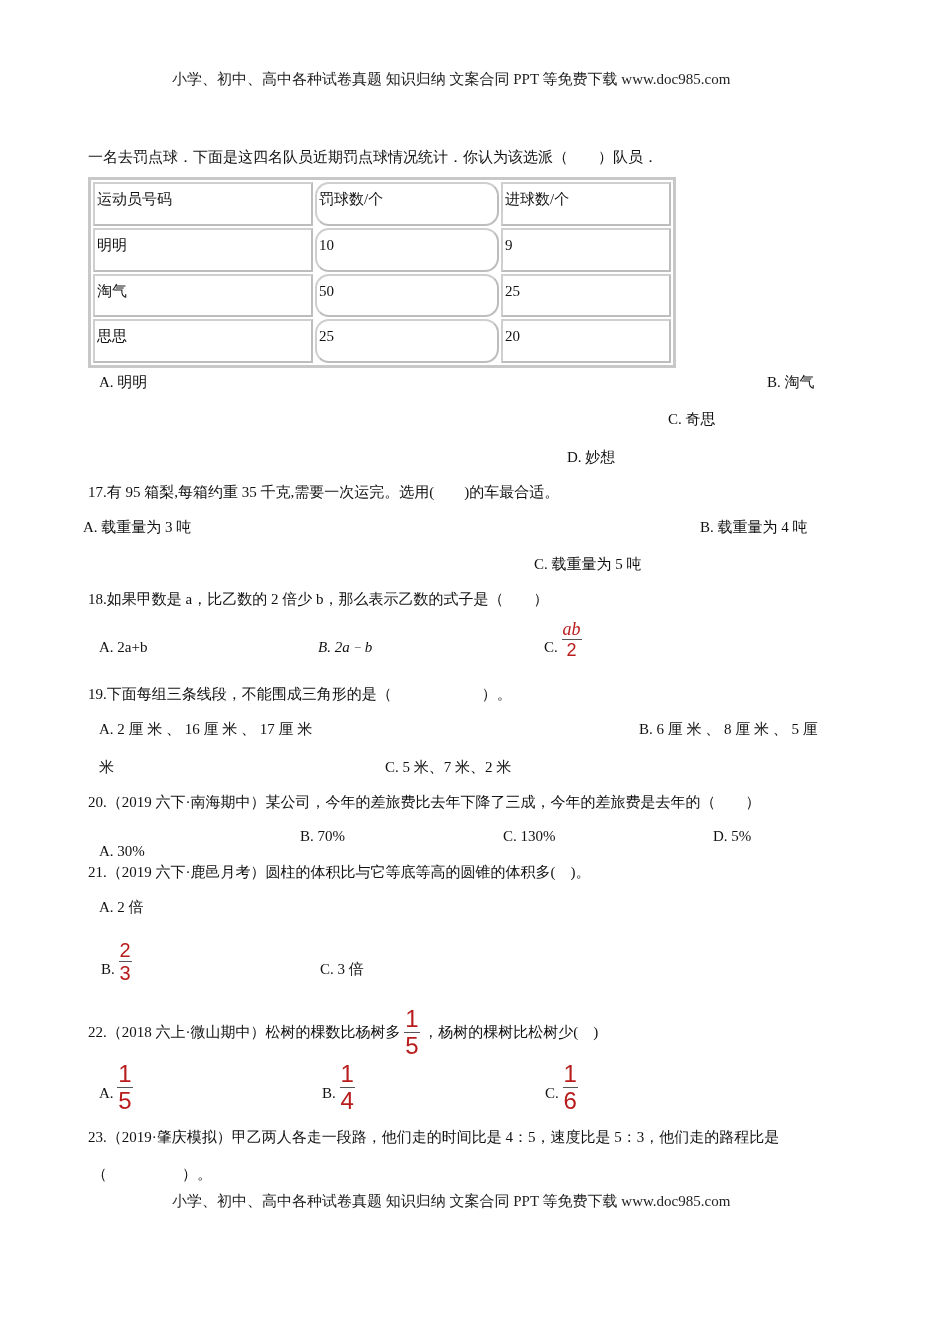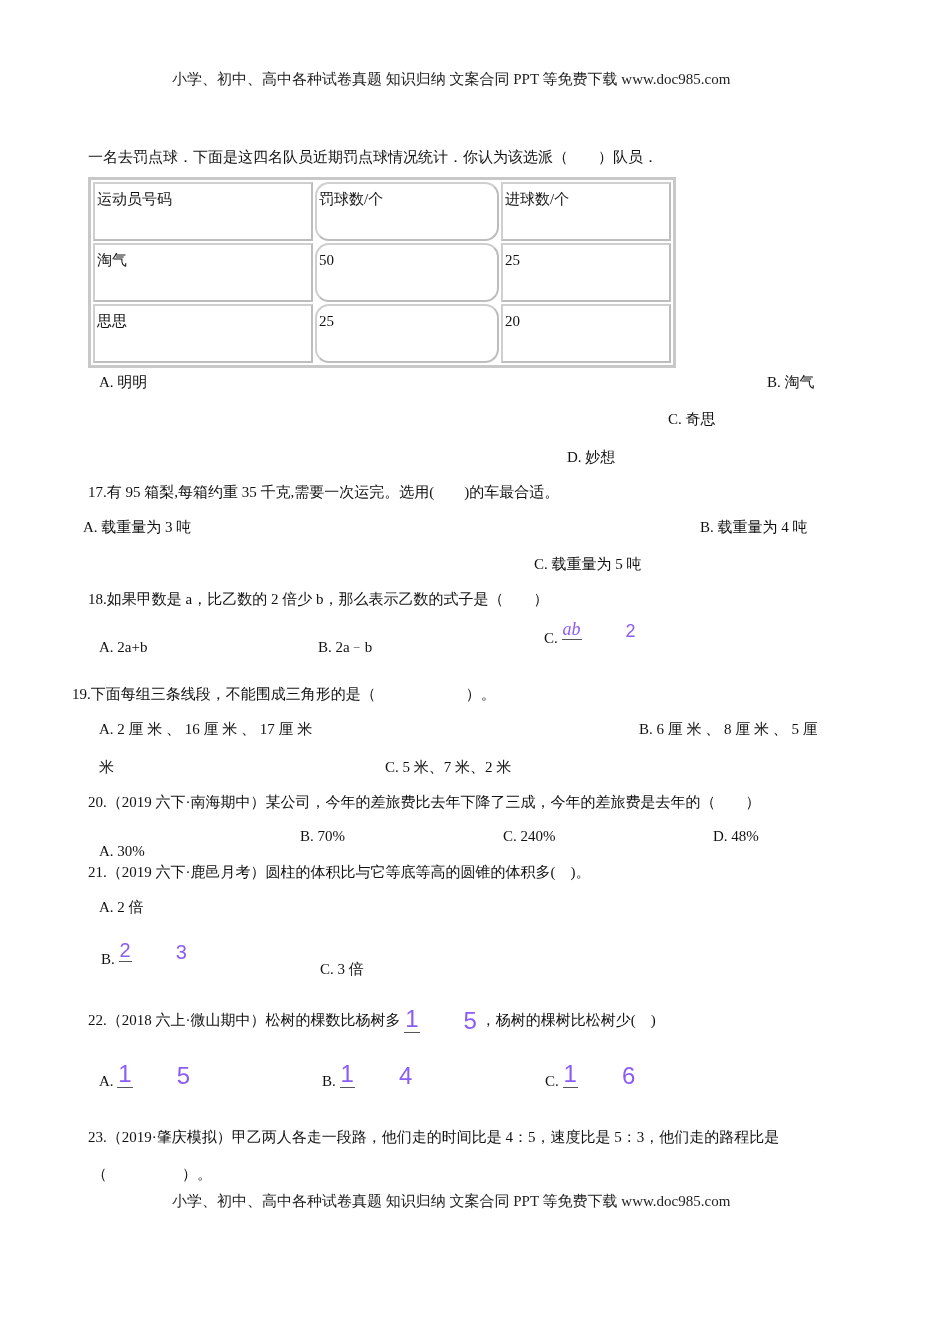--- a/index.html
+++ b/index.html
@@ -19,23 +19,23 @@
     border-collapse: separate; border-spacing: 2px; width: 100%; height: 100%;
     font-size: 15px;
   }
   table.stats td {
     border: 2px solid #cfcfcf; border-right-color: #bdbdbd; border-bottom-color: #bdbdbd;
     padding: 0 2px; vertical-align: top; line-height: 30px; height: 32px;
   }
   table.stats td.c0 { width: 212px; }
   table.stats td.c1 { width: 176px; border-radius: 14px; }
   .frac {
-    display: inline-flex; flex-direction: row; align-items: center;
+    display: inline-flex; flex-direction: column; align-items: center;
     vertical-align: middle; font-family: "Liberation Sans", "DejaVu Sans", sans-serif;
-    color: #8b5cf6; line-height: 1; gap: 44px;
+    color: #b91c1c; line-height: 1;
   }
   .frac .num { border-bottom: 1.5px solid #555; padding: 0 1px 1px; }
   .frac .den { padding-top: 1px; }
   .frac.big { font-size: 24px; }
   .frac.mid { font-size: 20px; }
   .frac.ab .num { font-style: italic; font-family: "Liberation Serif", serif; font-size: 18px; }
   .frac.ab .den { font-size: 18px; }
 </style>
 </head>
 <body>
@@ -44,20 +44,25 @@
 
 <div class="abs" style="left:88px; top:147px;">一名去罚点球．下面是这四名队员近期罚点球情况统计．你认为该选派（　　）队员．</div>
 
 <div class="tbl-wrap">
   <table class="stats">
     <tbody>
         <tr>
       <td class="c0">运动员号码</td>
       <td class="c1">罚球数/个</td>
       <td>进球数/个</td>
+    </tr>
+    <tr>
+      <td class="c0">明明</td>
+      <td class="c1">10</td>
+      <td>9</td>
     </tr>
     <tr>
       <td class="c0">淘气</td>
       <td class="c1">50</td>
       <td>25</td>
     </tr>
     <tr>
       <td class="c0">思思</td>
       <td class="c1">25</td>
       <td>20</td>
@@ -71,40 +76,40 @@
 <div class="abs" style="left:668px; top:409px;">C. 奇思</div>
 <div class="abs" style="left:567px; top:447px;">D. 妙想</div>
 
 <div class="abs" style="left:88px; top:482px;">17.有 95 箱梨,每箱约重 35 千克,需要一次运完。选用(　　)的车最合适。</div>
 <div class="abs" style="left:83px; top:517px;">A. 载重量为 3 吨</div>
 <div class="abs" style="left:700px; top:517px;">B. 载重量为 4 吨</div>
 <div class="abs" style="left:534px; top:554px;">C. 载重量为 5 吨</div>
 
 <div class="abs" style="left:88px; top:589px;">18.如果甲数是 a，比乙数的 2 倍少 b，那么表示乙数的式子是（　　）</div>
 <div class="abs" style="left:99px; top:637px;">A. 2a+b</div>
-<div class="abs" style="left:318px; top:637px;">B. 2a﹣b</div>
+<div class="abs" style="left:318px; top:637px;font-style:italic;">B. 2a﹣b</div>
 <div class="abs" style="left:544px; top:620px; line-height:normal;">
   <span style="vertical-align:middle; font-size:15px; position:relative; top:8px;">C.</span>
   <span class="frac ab">
     <span class="num">ab</span>
     <span class="den">2</span>
   </span>
 </div>
 
-<div class="abs" style="left:72px; top:684px;">19.下面每组三条线段，不能围成三角形的是（　　　　　　）。</div>
+<div class="abs" style="left:88px; top:684px;">19.下面每组三条线段，不能围成三角形的是（　　　　　　）。</div>
 <div class="abs" style="left:99px; top:719px;">A. 2  厘 米 、 16  厘 米 、 17  厘 米</div>
 <div class="abs" style="left:639px; top:719px;">B. 6  厘 米 、 8  厘 米 、 5  厘</div>
 <div class="abs" style="left:99px; top:757px;">米</div>
 <div class="abs" style="left:385px; top:757px;">C. 5 米、7 米、2 米</div>
 
 <div class="abs" style="left:88px; top:792px;">20.（2019 六下·南海期中）某公司，今年的差旅费比去年下降了三成，今年的差旅费是去年的（　　）</div>
 <div class="abs" style="left:99px; top:841px;">A. 30%</div>
 <div class="abs" style="left:300px; top:826px;">B. 70%</div>
-<div class="abs" style="left:503px; top:826px;">C. 240%</div>
-<div class="abs" style="left:713px; top:826px;">D. 48%</div>
+<div class="abs" style="left:503px; top:826px;">C. 130%</div>
+<div class="abs" style="left:713px; top:826px;">D. 5%</div>
 
 <div class="abs" style="left:88px; top:862px;">21.（2019 六下·鹿邑月考）圆柱的体积比与它等底等高的圆锥的体积多(　)。</div>
 <div class="abs" style="left:99px; top:897px;">A. 2 倍</div>
 <div class="abs" style="left:101px; top:940px; line-height:normal;">
   <span style="font-size:15px; position:relative; top:8px; vertical-align:middle;">B.</span>
   <span class="frac mid">
     <span class="num">2</span>
     <span class="den">3</span>
   </span>
 </div>

